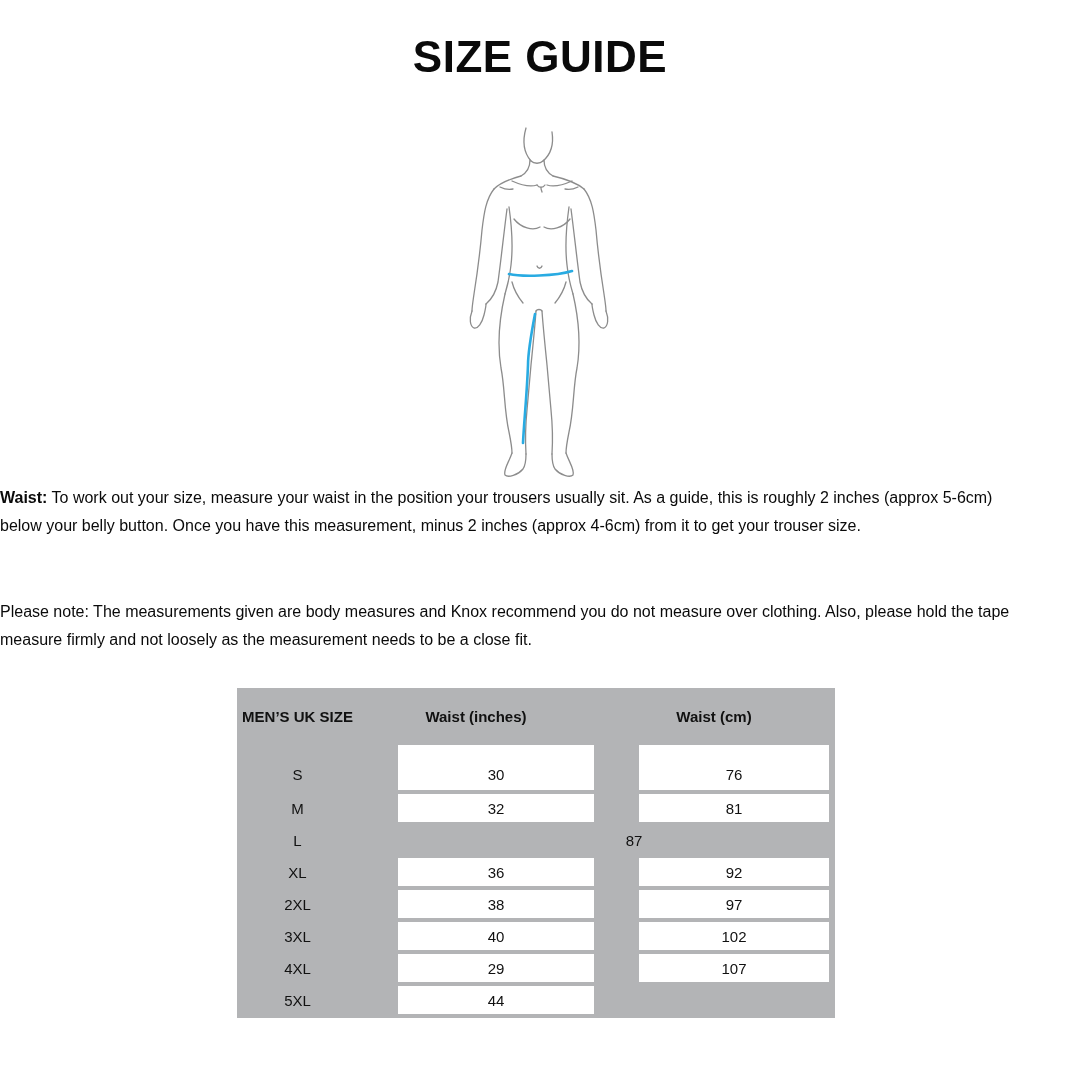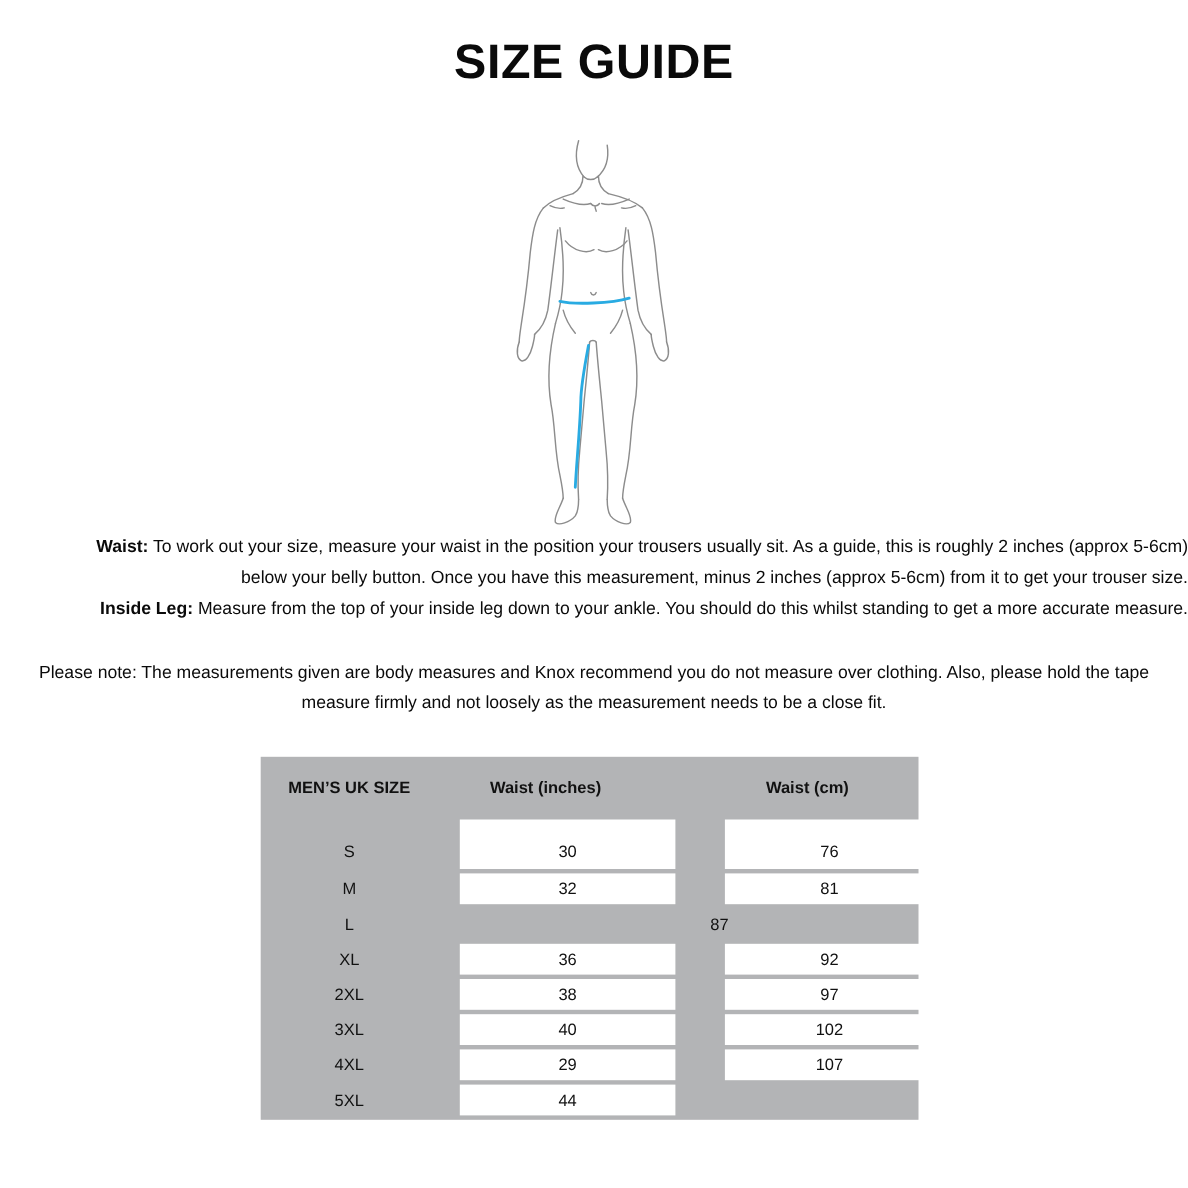--- a/index.html
+++ b/index.html
@@ -9,34 +9,34 @@
   .page-title {
     position:absolute; top:32px; left:0; width:1080px;
     text-align:center; font-size:44px; font-weight:700;
     letter-spacing:0.5px; margin:0; color:#0a0a0a;
   }
 
   .figure-wrap { position:absolute; left:460px; top:120px; width:180px; height:370px; }
 
   .instructions {
     position:absolute; top:484px; left:0; width:1080px;
-    text-align:right; font-size:16px; line-height:28px; color:#0a0a0a;
+    text-align:left; font-size:16px; line-height:28px; color:#0a0a0a;
   }
   .instructions .b { font-weight:bold; }
 
   .note-block {
     position:absolute; top:598px; left:0; width:1080px;
-    text-align:center; font-size:16px; line-height:28px; color:#0a0a0a;
+    font-size:16px; line-height:28px; color:#0a0a0a;
   }
 
   .size-table {
     position:absolute; left:237px; top:688px; width:598px;
     background:#b3b4b6; padding-bottom:4px; box-sizing:border-box;
   }
-  .tbl-grid { display:grid; grid-template-columns:121px 236px 5px 230px;padding-left:20px; }
+  .tbl-grid { display:grid; grid-template-columns:121px 236px 5px 230px; }
   .tbl-header { height:57px; }
   .tbl-header .hcell {
     display:flex; align-items:center; justify-content:center;
     font-size:15px; font-weight:bold; color:#111;
   }
   .tbl-row { height:28px; margin-bottom:4px; }
   .tbl-row.first { height:45px; }
   .cell-size {
     display:flex; align-items:center; justify-content:center;
     font-size:15px; color:#111;
@@ -98,25 +98,21 @@
         <path d="M75,194 C71,215 68,232 68,245 C67,273 64,302 63,323"></path>
       </g>
     </svg>
   </div>
 
   <div class="instructions">
     <div>
       <span class="b">Waist:</span>
       <span>To work out your size, measure your waist in the position your trousers usually sit. As a guide, this is roughly 2 inches (approx 5-6cm)</span>
     </div>
-    <div>below your belly button. Once you have this measurement, minus 2 inches (approx 5-6cm) from it to get your trouser size.</div>
-    <div>
-      <span class="b">Inside Leg:</span>
-      <span>Measure from the top of your inside leg down to your ankle. You should do this whilst standing to get a more accurate measure.</span>
-    </div>
+    <div>below your belly button. Once you have this measurement, minus 2 inches (approx 4-6cm) from it to get your trouser size.</div>
   </div>
 
   <div class="note-block">
     <div>Please note: The measurements given are body measures and Knox recommend you do not measure over clothing. Also, please hold the tape</div>
     <div>measure firmly and not loosely as the measurement needs to be a close fit.</div>
   </div>
 
   <div class="size-table">
     <div class="tbl-grid tbl-header">
       <div class="hcell">MEN’S UK SIZE</div>

